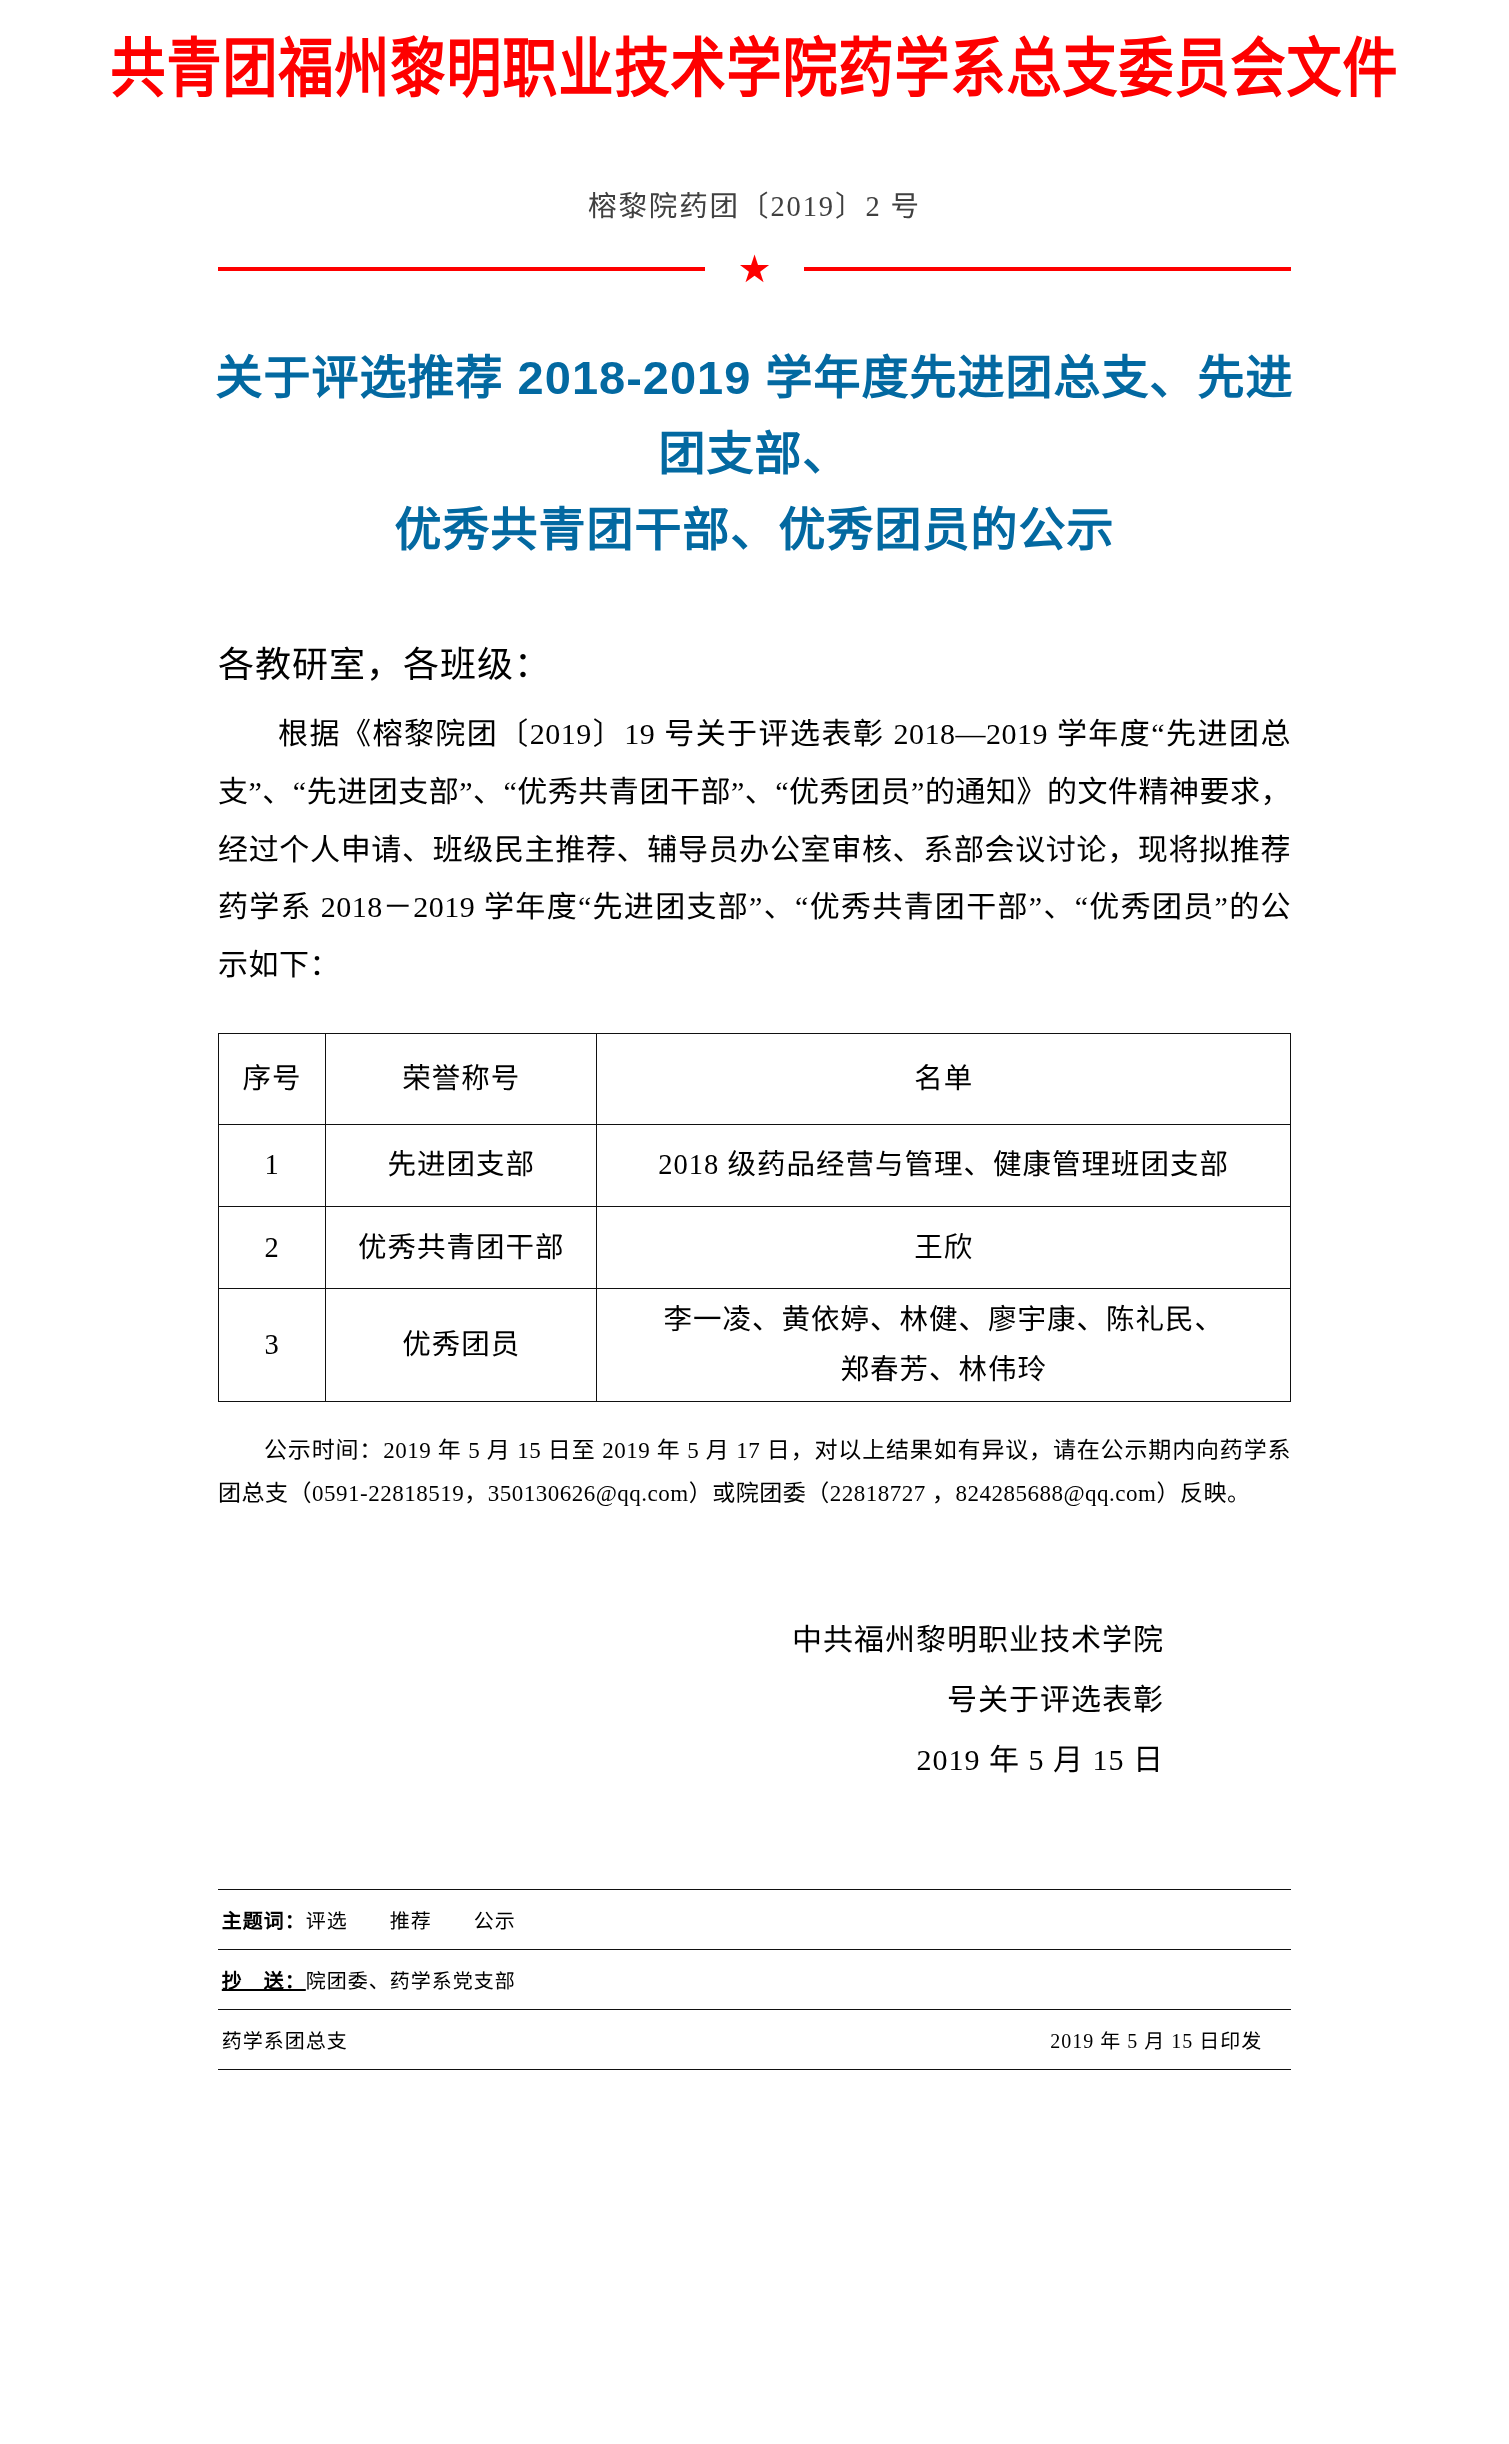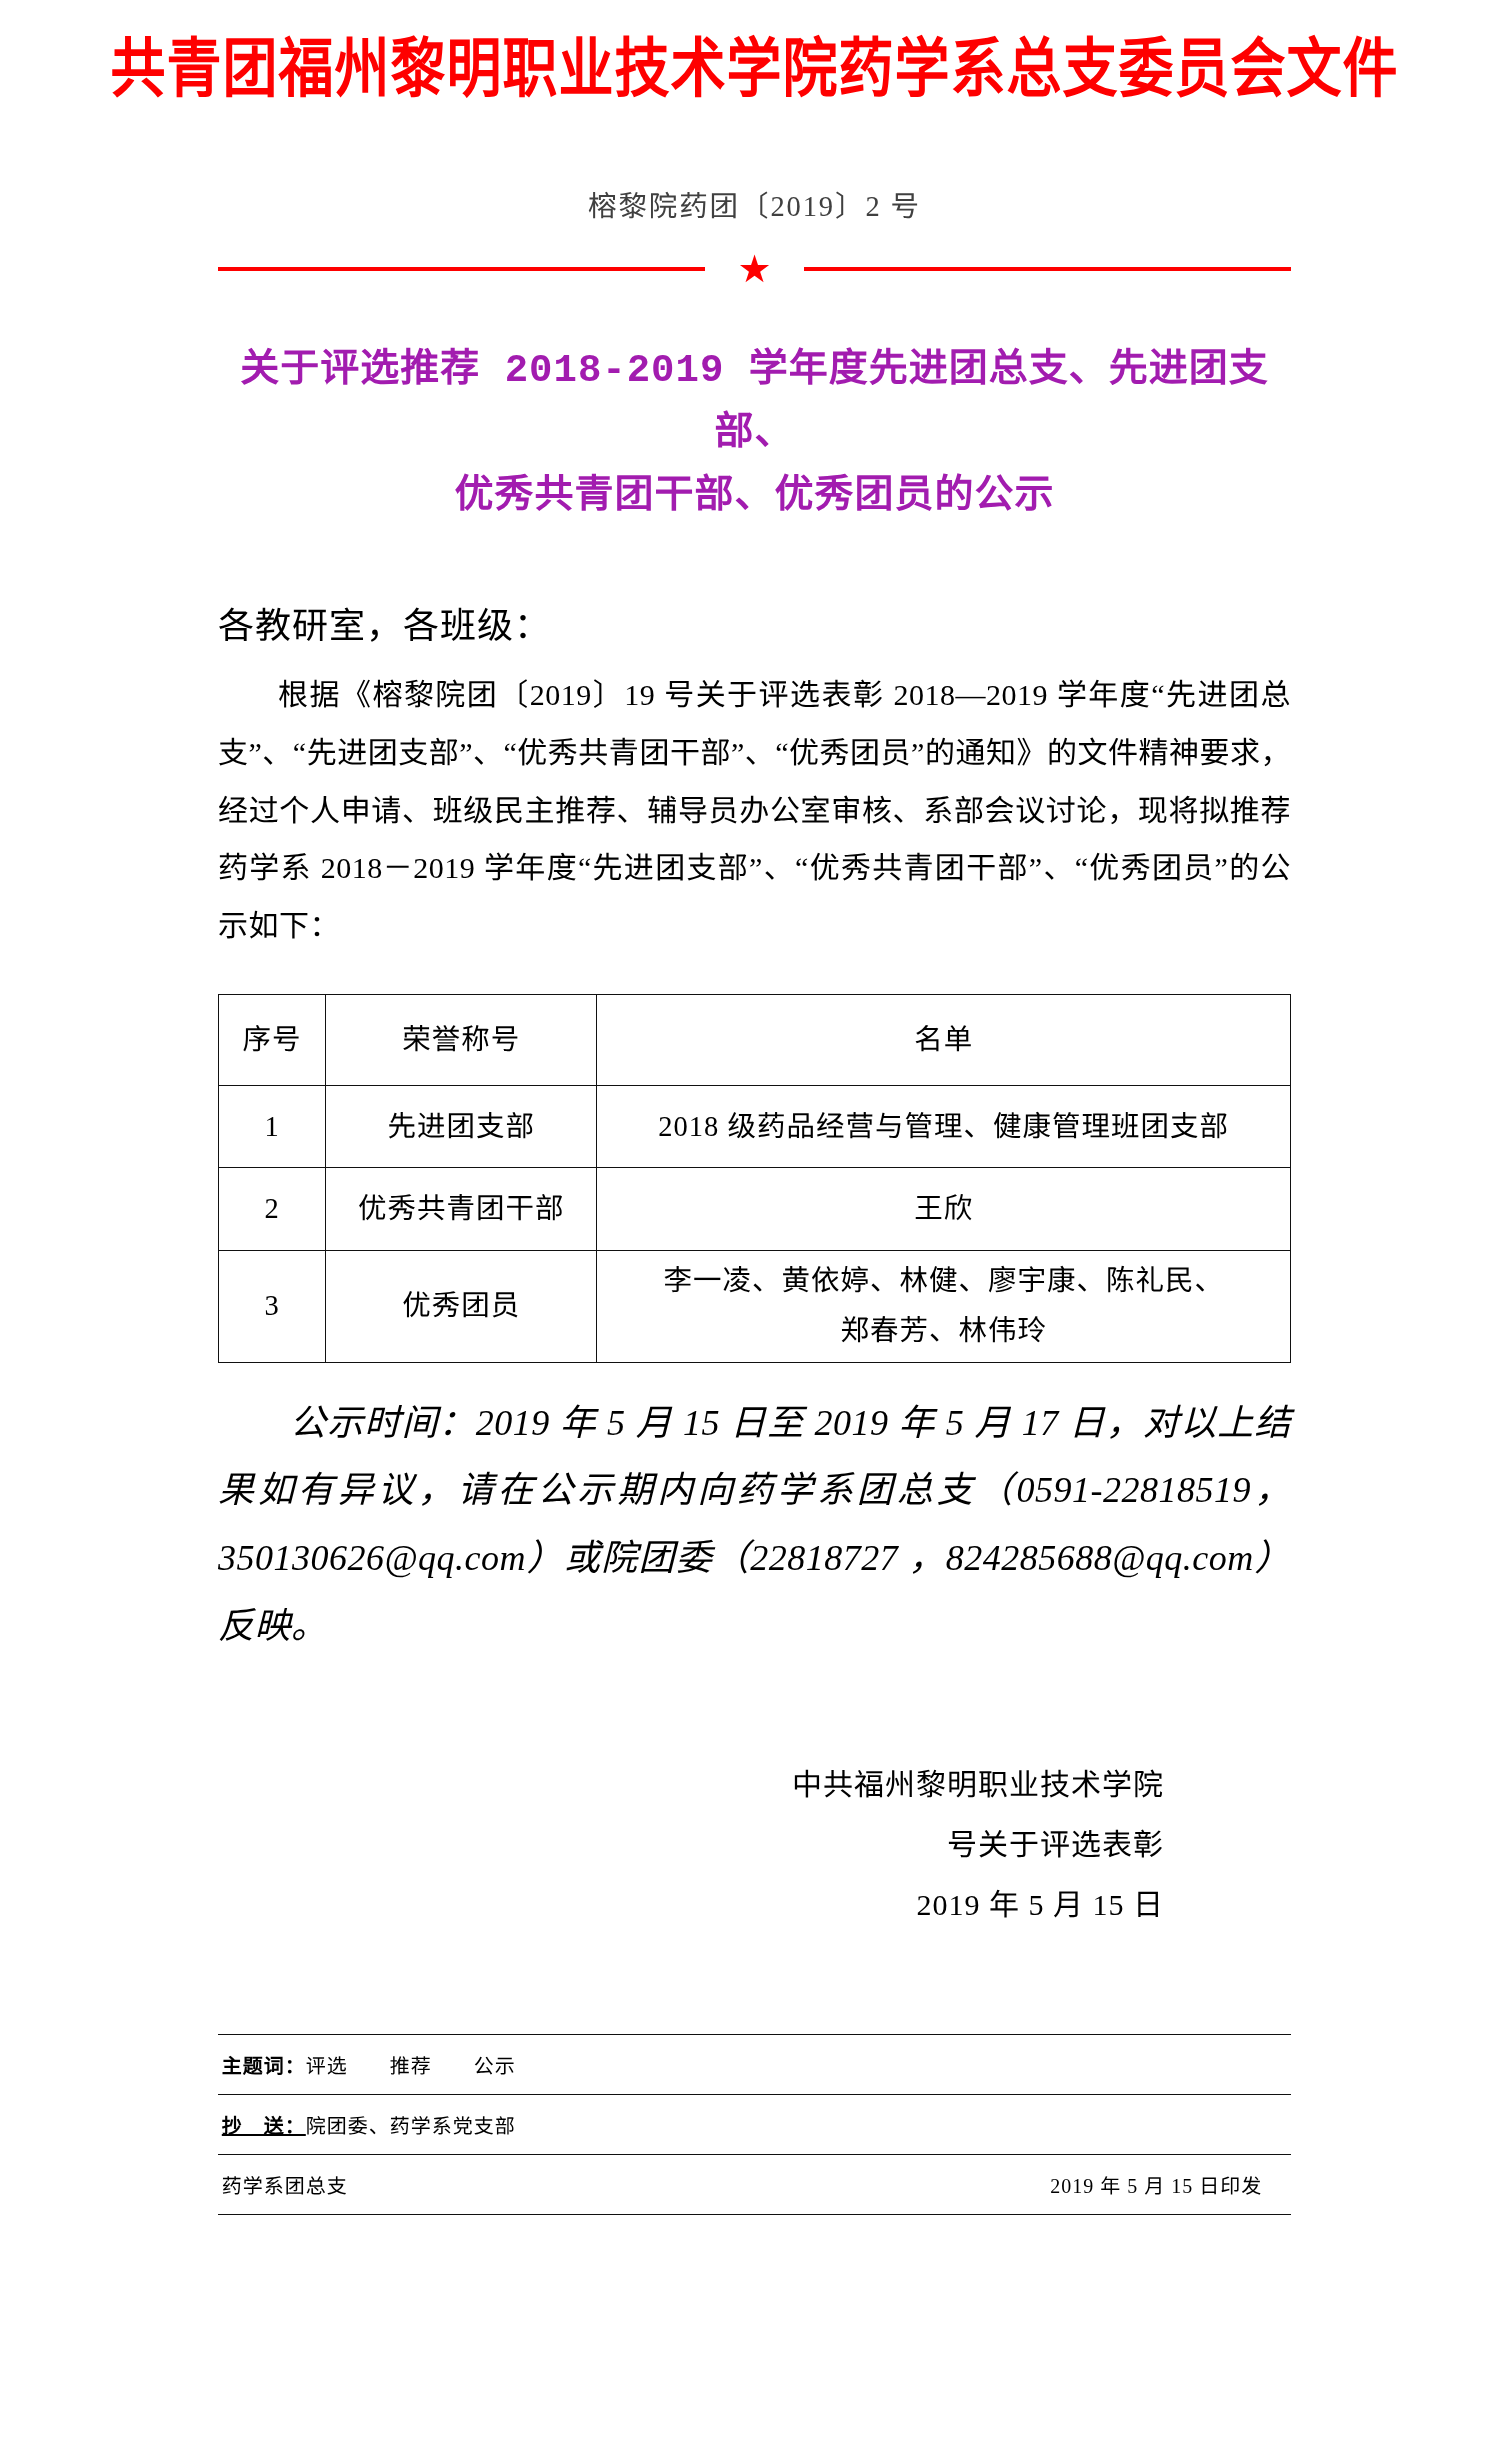--- a/index.html
+++ b/index.html
@@ -77,26 +77,26 @@
     font-size: 38px;
     line-height: 28.5px;
     font-family: "DejaVu Sans", sans-serif;
   }
 
   
   .doc-title {
     margin: 55px auto 0 auto;
     width: 1103px;
     text-align: center;
-    font-family: Liberation Mono, monospace;
-    font-weight: 700;
-    font-size: 39px;
+    font-family: Liberation Sans, sans-serif;
+    font-weight: 700;
+    font-size: 47px;
     line-height: 1.62;
     letter-spacing: 1px;
-    color: #a21caf;
+    color: #0369a1;
   }
   .doc-title .tl { display: block; }
 
   
   .body-wrap {
     width: 1073px;
     margin: 0 auto;
   }
   .salutation {
     margin-top: 70px;
@@ -135,25 +135,24 @@
   table.award-table th { height: 78px; }
   table.award-table td { height: 70px; }
   .col-no    { width: 91px; }
   .col-honor { width: 255px; }
   .col-names { width: auto; }
   td.names-multiline { line-height: 1.9; padding: 13.3px 9.5px; }
 
   
   .notice {
     margin-top: 27px;
-    font-size: 36px;
+    font-size: 23px;
     line-height: 1.88;
     text-align: justify;
     text-justify: inter-ideograph;
-    font-style: italic;
   }
 
   
   .signature {
     margin-top: 95px;
     text-align: right;
     padding-right: 127px;
     font-size: 30px;
     line-height: 2.0;
     letter-spacing: 1px;

